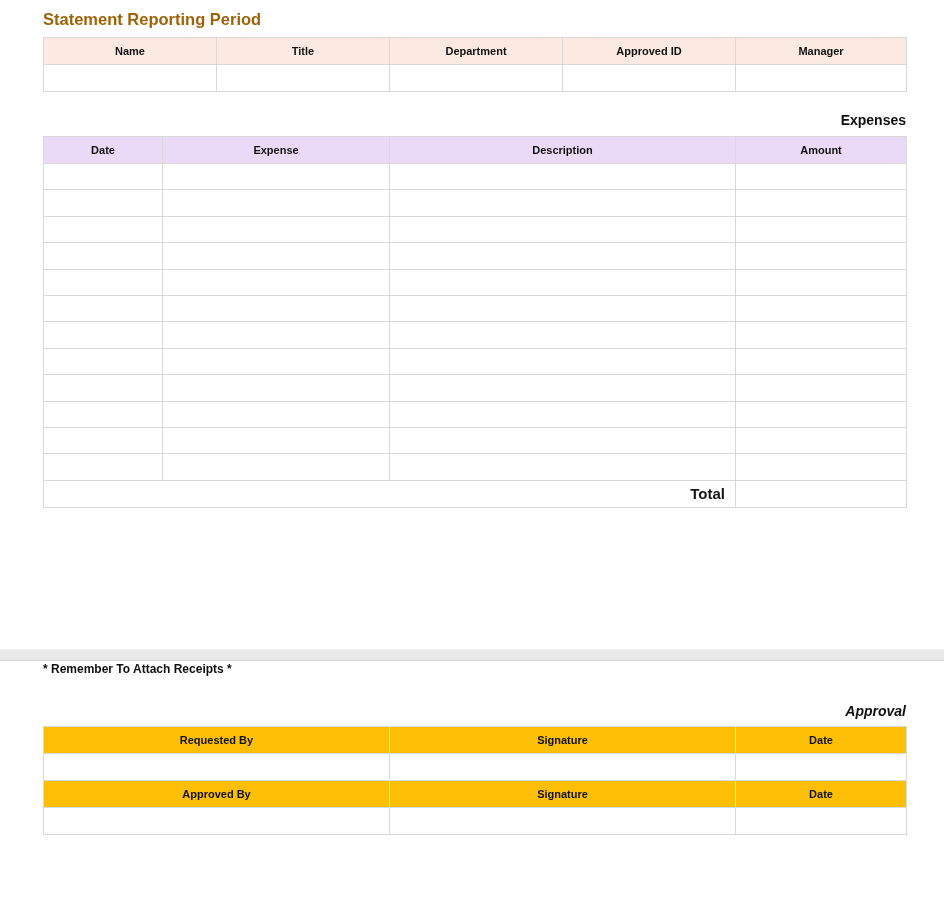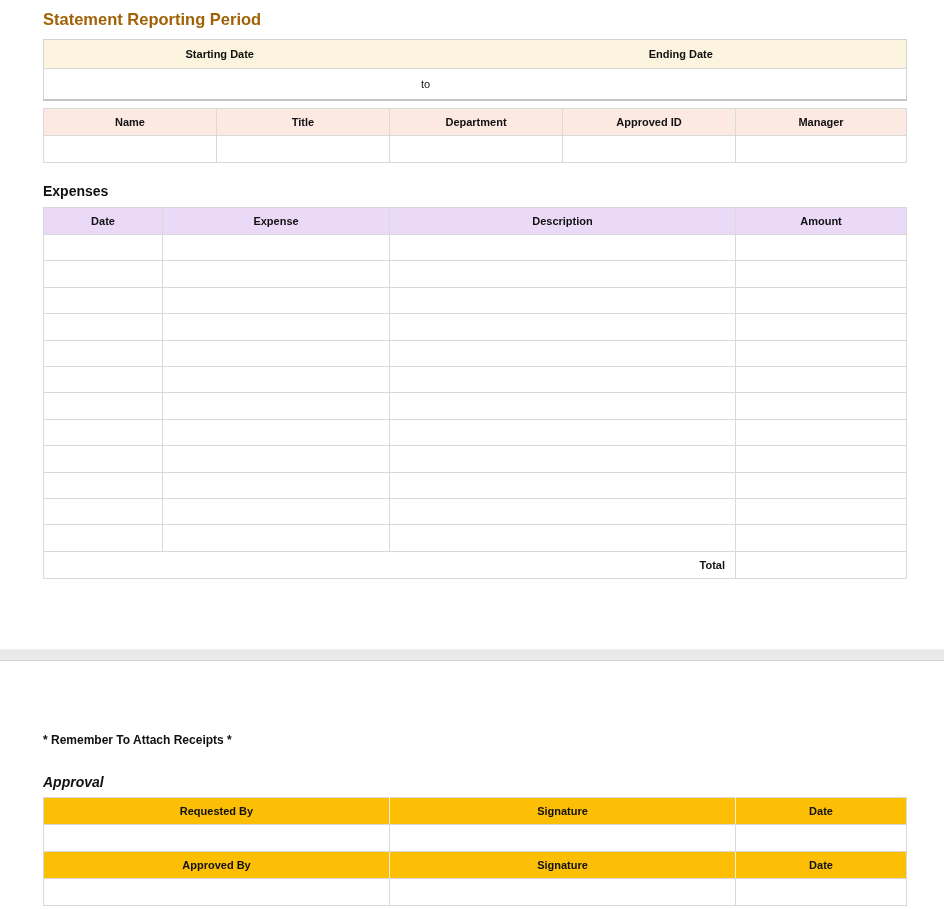--- a/index.html
+++ b/index.html
@@ -20,21 +20,21 @@
     font-family:"Liberation Sans", sans-serif;
     color:var(--text);
     overflow:hidden;
   }
   .content{padding:9px 38px 0 43px;}
 
   .doc-title{
     margin:0;font-size:16.5px;line-height:21px;font-weight:700;color:#a16207;
   }
   .section-heading{
-    margin:0;font-size:14px;line-height:17px;font-weight:700;color:#101010;
+    margin:0;font-size:14px;line-height:17px;font-weight:700;color:#101010;text-align:right;
   }
   #expenses-heading{margin-top:20px;}
   #approval-heading{margin-top:26px;font-style:italic;}
 
   table{
     border-collapse:collapse;table-layout:fixed;width:863px;
     font-size:11px;
   }
   th,td{padding:0 6px;overflow:hidden;white-space:nowrap;}
   th{font-weight:700;text-align:center;color:#111;}
@@ -50,21 +50,21 @@
   .t2 th,.t2 td{border:1px solid var(--table_border);text-align:center;}
   .t2 .hdr th{background:var(--employee_header_bg);height:26px;}
   .t2 .vals td{height:26px;background:#fff;}
 
   
   .t3{margin-top:7px;}
   .t3 th,.t3 td{border:1px solid var(--table_border);}
   .t3 .hdr th{background:var(--expenses_header_bg);height:26px;}
   .t3 .erow td{height:25.4px;background:#fff;}
   .t3 .trow td{height:26px;background:#fff;}
-  .t3 .total-label{text-align:right;font-weight:700;font-size:11px;padding-right:10px;}
+  .t3 .total-label{text-align:right;font-weight:700;font-size:15px;padding-right:10px;}
 
   
   .page-break{
     position:absolute;left:0;top:649px;width:944px;height:12px;
     background:var(--page_break_bg);
     border-top:1px solid #efefef;border-bottom:1px solid #d2d2d2;
     box-sizing:border-box;
   }
 
   
@@ -79,39 +79,20 @@
   .t4 .vals td{height:26px;background:#fff;}
 </style>
 </head>
 <body>
 
 <div class="page">
   <div class="content">
 
     <h1 class="doc-title">Statement Reporting Period</h1>
 
-    <table class="t1">
-      <colgroup>
-          <col style="width:352px">
-          <col style="width:60px">
-          <col style="width:451px">
-        </colgroup>
-      <tbody>
-          <tr class="hdr">
-        <th>Starting Date</th>
-        <th></th>
-        <th>Ending Date</th>
-      </tr>
-      <tr class="vals">
-        <td></td>
-        <td>to</td>
-        <td></td>
-      </tr>
-    </tbody>
-      </table>
 
     <table class="t2">
       <colgroup>
           <col style="width:173px">
           <col style="width:173px">
           <col style="width:173px">
           <col style="width:173px">
           <col style="width:171px">
         </colgroup>
       <tbody>

